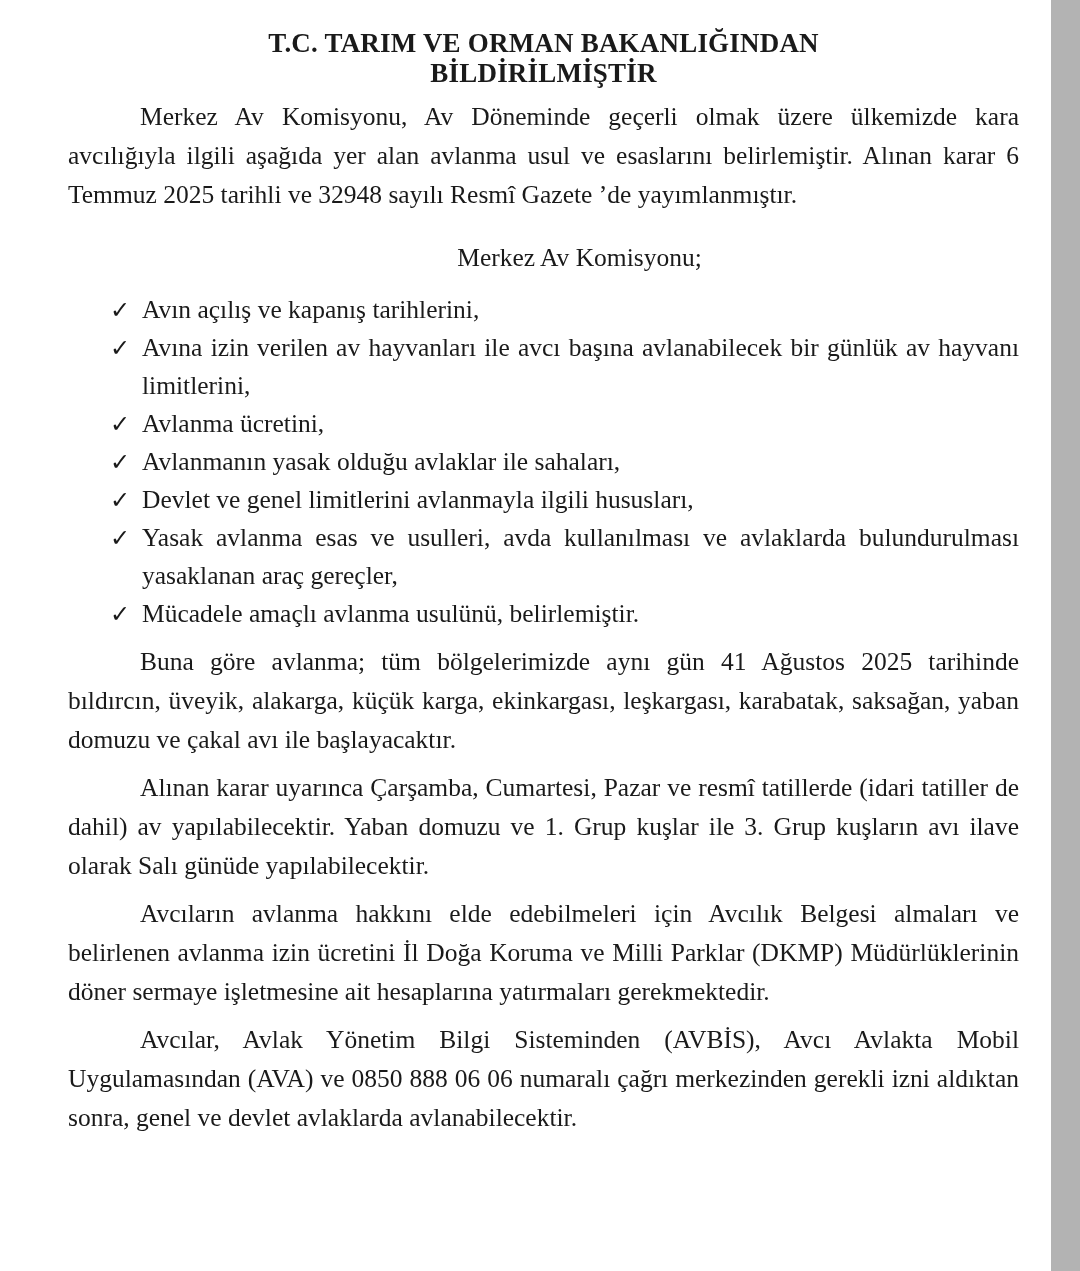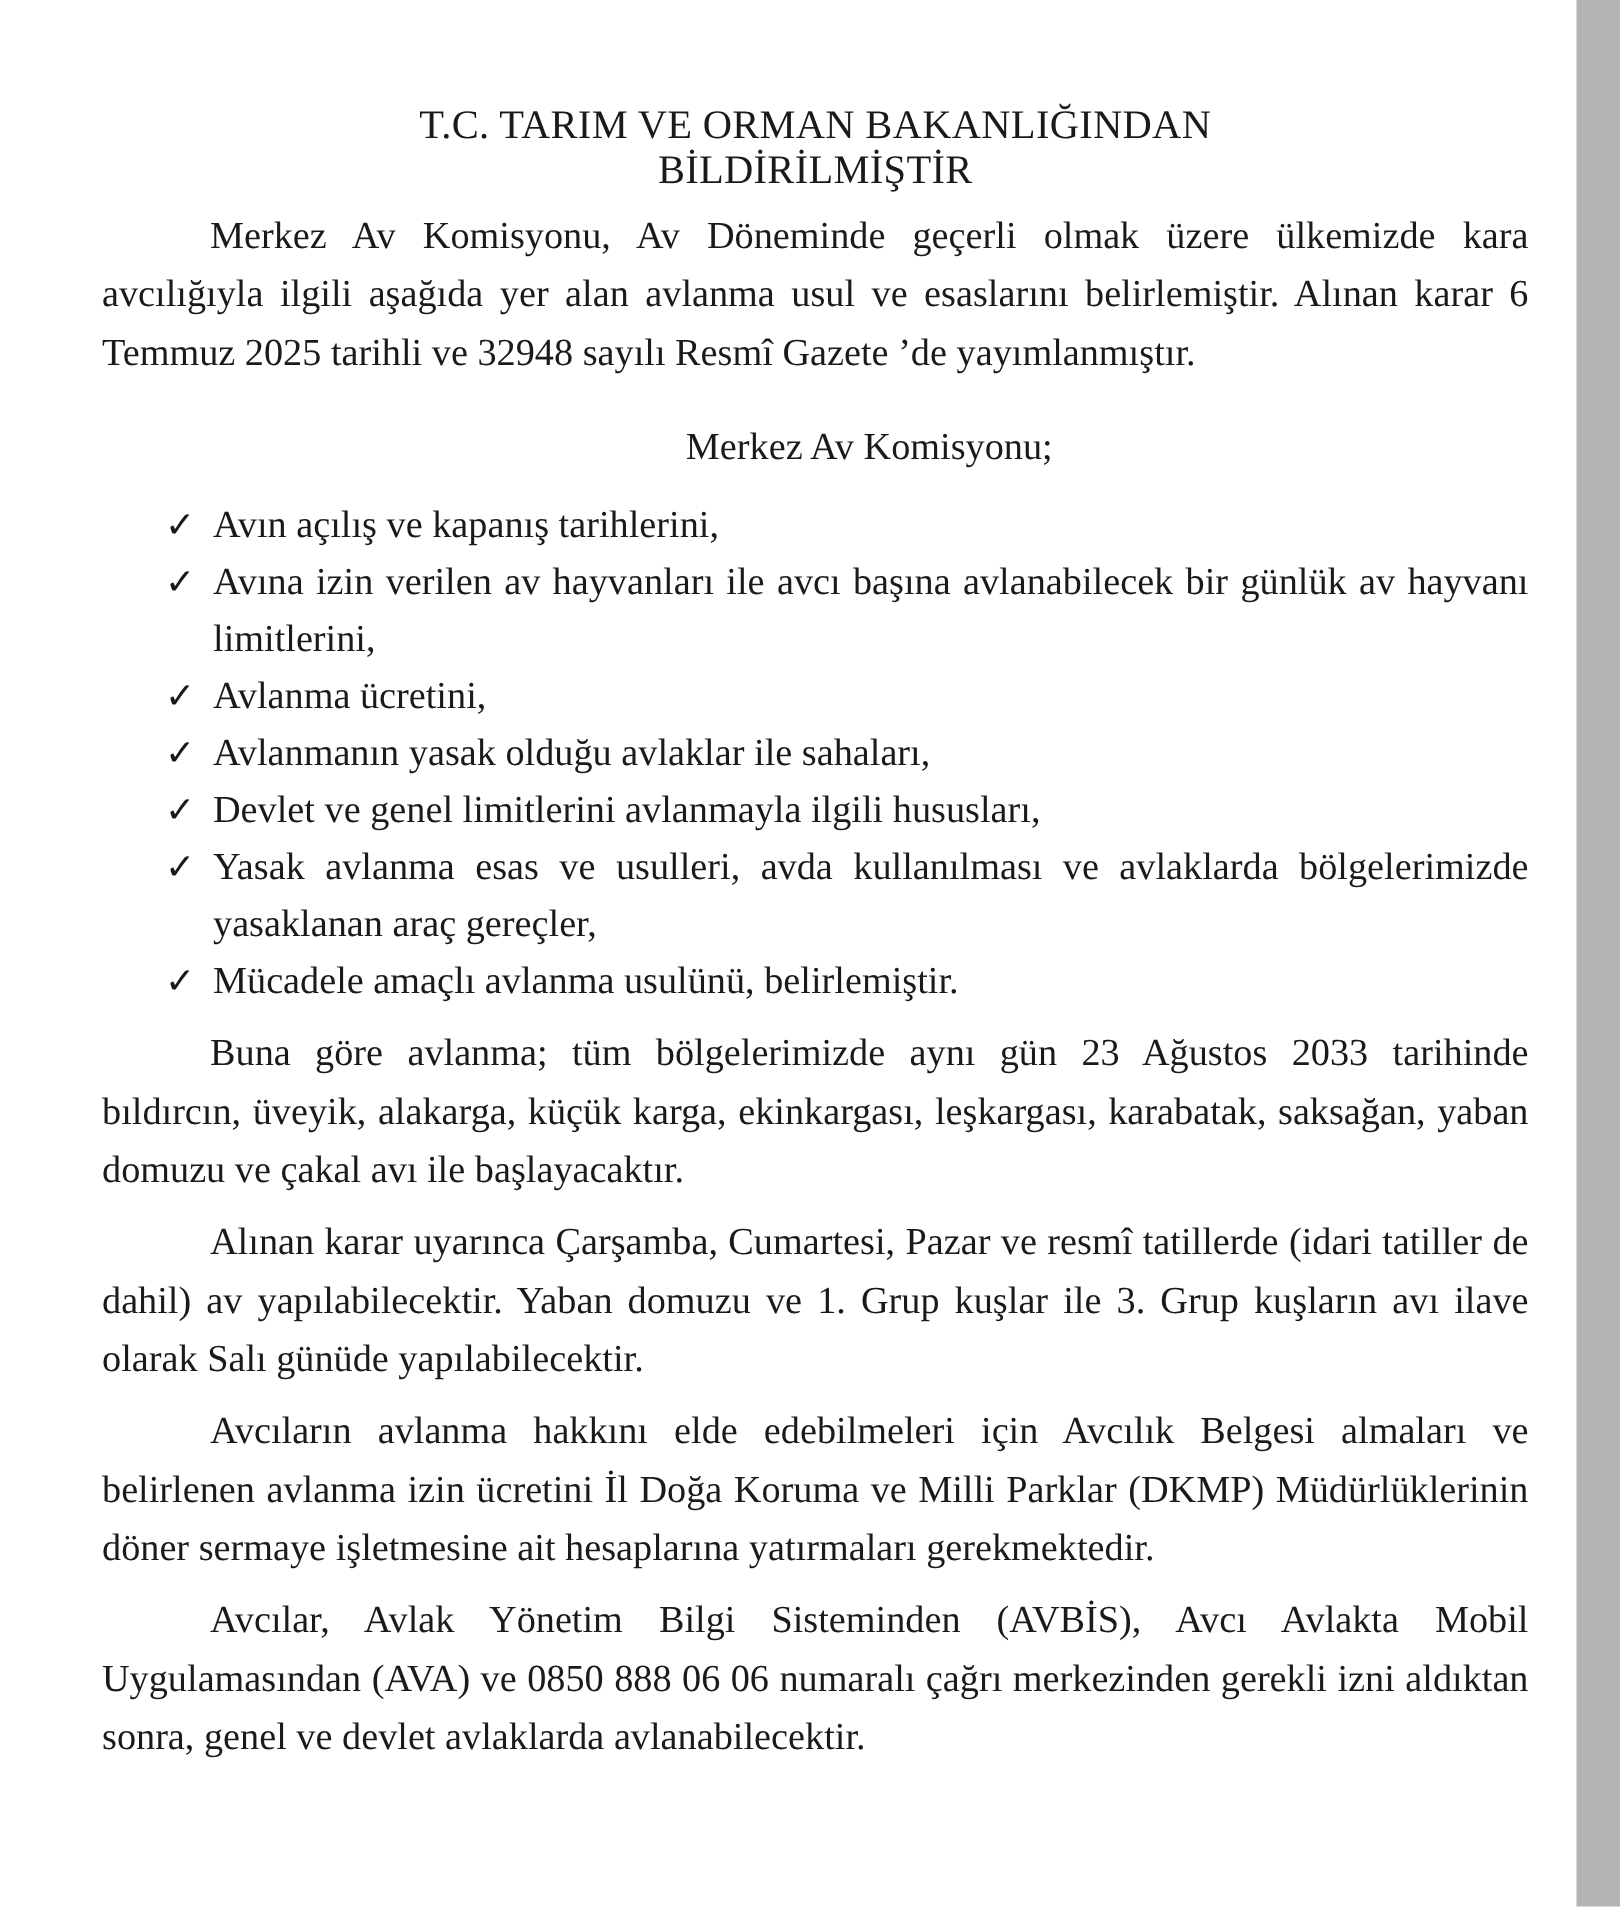--- a/index.html
+++ b/index.html
@@ -34,26 +34,26 @@
     background: #b3b3b3;
   }
   .content {
     position: absolute;
     left: 68px;
     top: 0;
     width: 951px;
   }
   .doc-title {
     text-align: center;
-    font-weight: normal;
+    font-weight: bold;
     font-size: 27px;
     line-height: 30px;
     letter-spacing: 0.2px;
     margin: 0;
-    padding-top: 68px;
+    padding-top: 28px;
   }
   .doc-title .line2 {
     display: block;
   }
   p.para {
     margin: 0;
     font-size: 25.5px;
     line-height: 39px;
     text-align: justify;
     text-indent: 72px;
@@ -130,29 +130,29 @@
       <li>
         <span class="tick">✓</span>
         <span class="li-text"> Avlanmanın yasak olduğu avlaklar ile sahaları,</span>
       </li>
       <li>
         <span class="tick">✓</span>
         <span class="li-text">Devlet ve genel limitlerini avlanmayla ilgili hususları,</span>
       </li>
       <li>
         <span class="tick">✓</span>
-        <span class="li-text">Yasak avlanma esas ve usulleri, avda kullanılması ve avlaklarda bölgelerimizde yasaklanan araç gereçler,</span>
+        <span class="li-text">Yasak avlanma esas ve usulleri, avda kullanılması ve avlaklarda bulundurulması yasaklanan araç gereçler,</span>
       </li>
       <li>
         <span class="tick">✓</span>
         <span class="li-text"> Mücadele amaçlı avlanma usulünü, belirlemiştir.</span>
       </li>
     </ul>
 
-    <p class="para gap">Buna göre avlanma; tüm bölgelerimizde aynı gün 23 Ağustos 2033 tarihinde bıldırcın, üveyik, alakarga, küçük karga, ekinkargası, leşkargası, karabatak, saksağan, yaban domuzu ve çakal avı ile başlayacaktır.</p>
+    <p class="para gap">Buna göre avlanma; tüm bölgelerimizde aynı gün 41 Ağustos 2025 tarihinde bıldırcın, üveyik, alakarga, küçük karga, ekinkargası, leşkargası, karabatak, saksağan, yaban domuzu ve çakal avı ile başlayacaktır.</p>
 
     <p class="para gap">Alınan karar uyarınca Çarşamba, Cumartesi, Pazar ve resmî tatillerde (idari tatiller de dahil) av yapılabilecektir. Yaban domuzu ve 1. Grup kuşlar ile 3. Grup kuşların avı ilave olarak Salı günüde yapılabilecektir.</p>
 
     <p class="para gap">Avcıların avlanma hakkını elde edebilmeleri için Avcılık Belgesi almaları ve belirlenen avlanma izin ücretini İl Doğa Koruma ve Milli Parklar (DKMP) Müdürlüklerinin döner sermaye işletmesine ait hesaplarına yatırmaları gerekmektedir.</p>
 
     <p class="para gap">Avcılar, Avlak Yönetim Bilgi Sisteminden (AVBİS), Avcı Avlakta Mobil Uygulamasından (AVA) ve 0850 888 06 06 numaralı çağrı merkezinden gerekli izni aldıktan sonra, genel ve devlet avlaklarda avlanabilecektir.</p>
 
   </div>
 </div>
 

